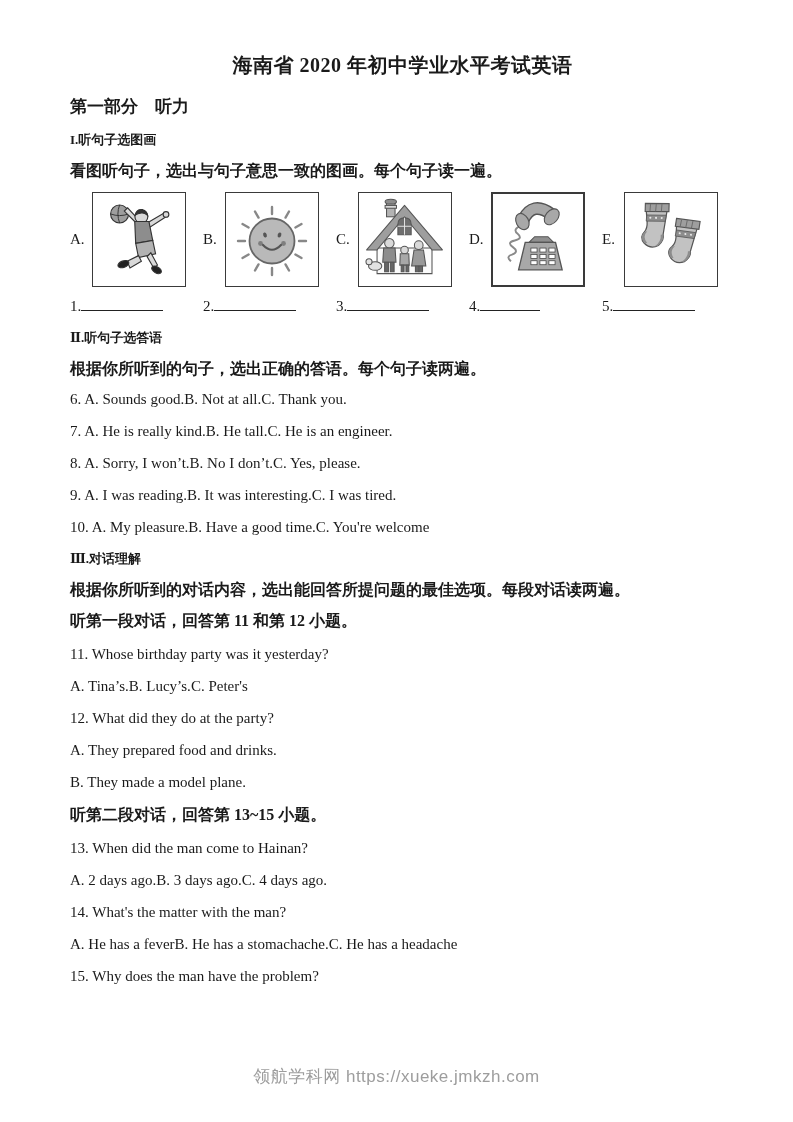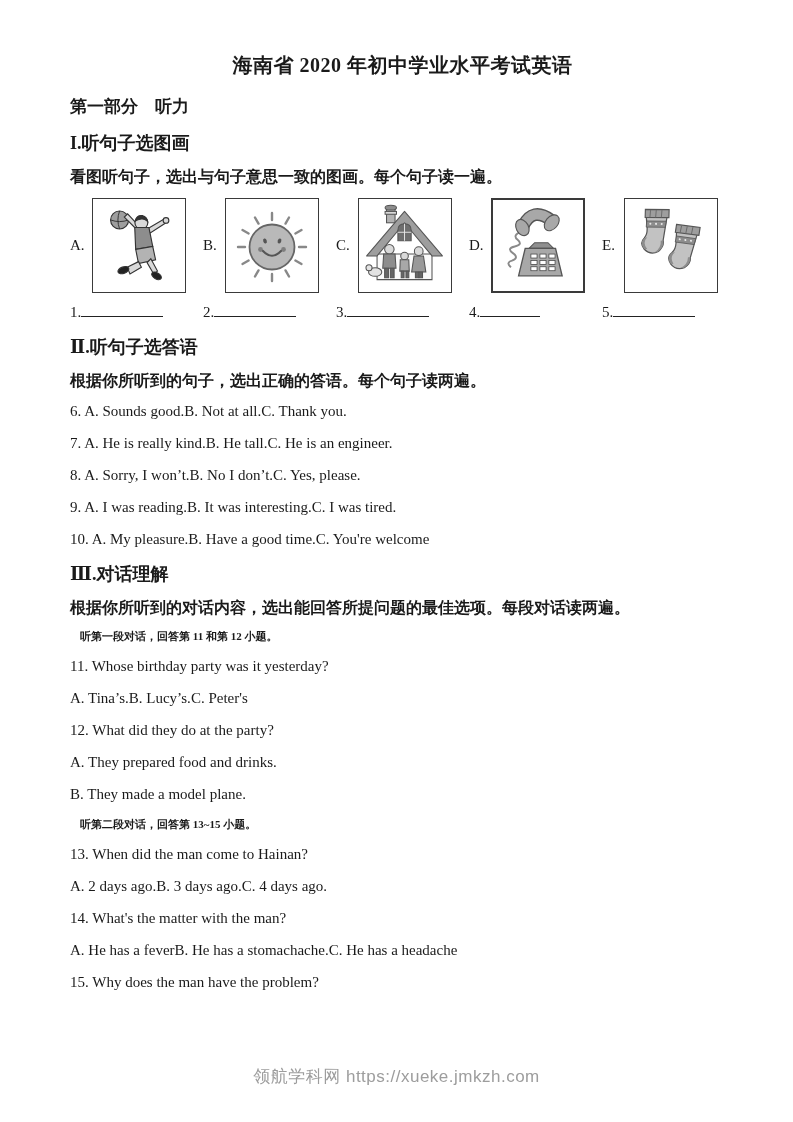--- a/index.html
+++ b/index.html
@@ -12,23 +12,23 @@
     padding:52px 58px 0 70px;
     font-family:"Liberation Serif","DejaVu Serif",serif;
     color:#1a1a1a;
     overflow:hidden;
   }
   .title{
     font-size:20px;font-weight:700;text-align:center;
     margin:0 0 4px 0;letter-spacing:.5px;
   }
   .h-part{font-size:17px;font-weight:700;margin:16px 0 13px 0;}
-  .h-sec{font-size:18px;font-weight:700;margin:12px 0 12px 0;}
+  .h-sec{font-size:13px;font-weight:700;margin:12px 0 12px 0;}
   .instr{font-size:16px;font-weight:700;margin:0 0 10px 0;}
-  .dialog-head{font-size:11px;font-weight:700;margin:0 0 13px 10px;}
+  .dialog-head{font-size:16px;font-weight:700;margin:0 0 13px 0;}
   .line{font-size:15px;line-height:1.3;margin:0 0 12.5px 0;}
   .opt-row{display:flex;}
   .opt-row span{white-space:nowrap;}
   .pic-row{display:flex;margin:2px 0 10px 0;}
   .pic-group{display:flex;align-items:center;width:133px;}
   .pic-group:last-child{width:auto;}
   .pic-label{width:22px;font-size:15px;flex:0 0 22px;}
   .pic-box{
     width:94px;height:95px;border:1.6px solid #3a3a3a;background:#fff;
     display:flex;align-items:center;justify-content:center;box-sizing:border-box;

